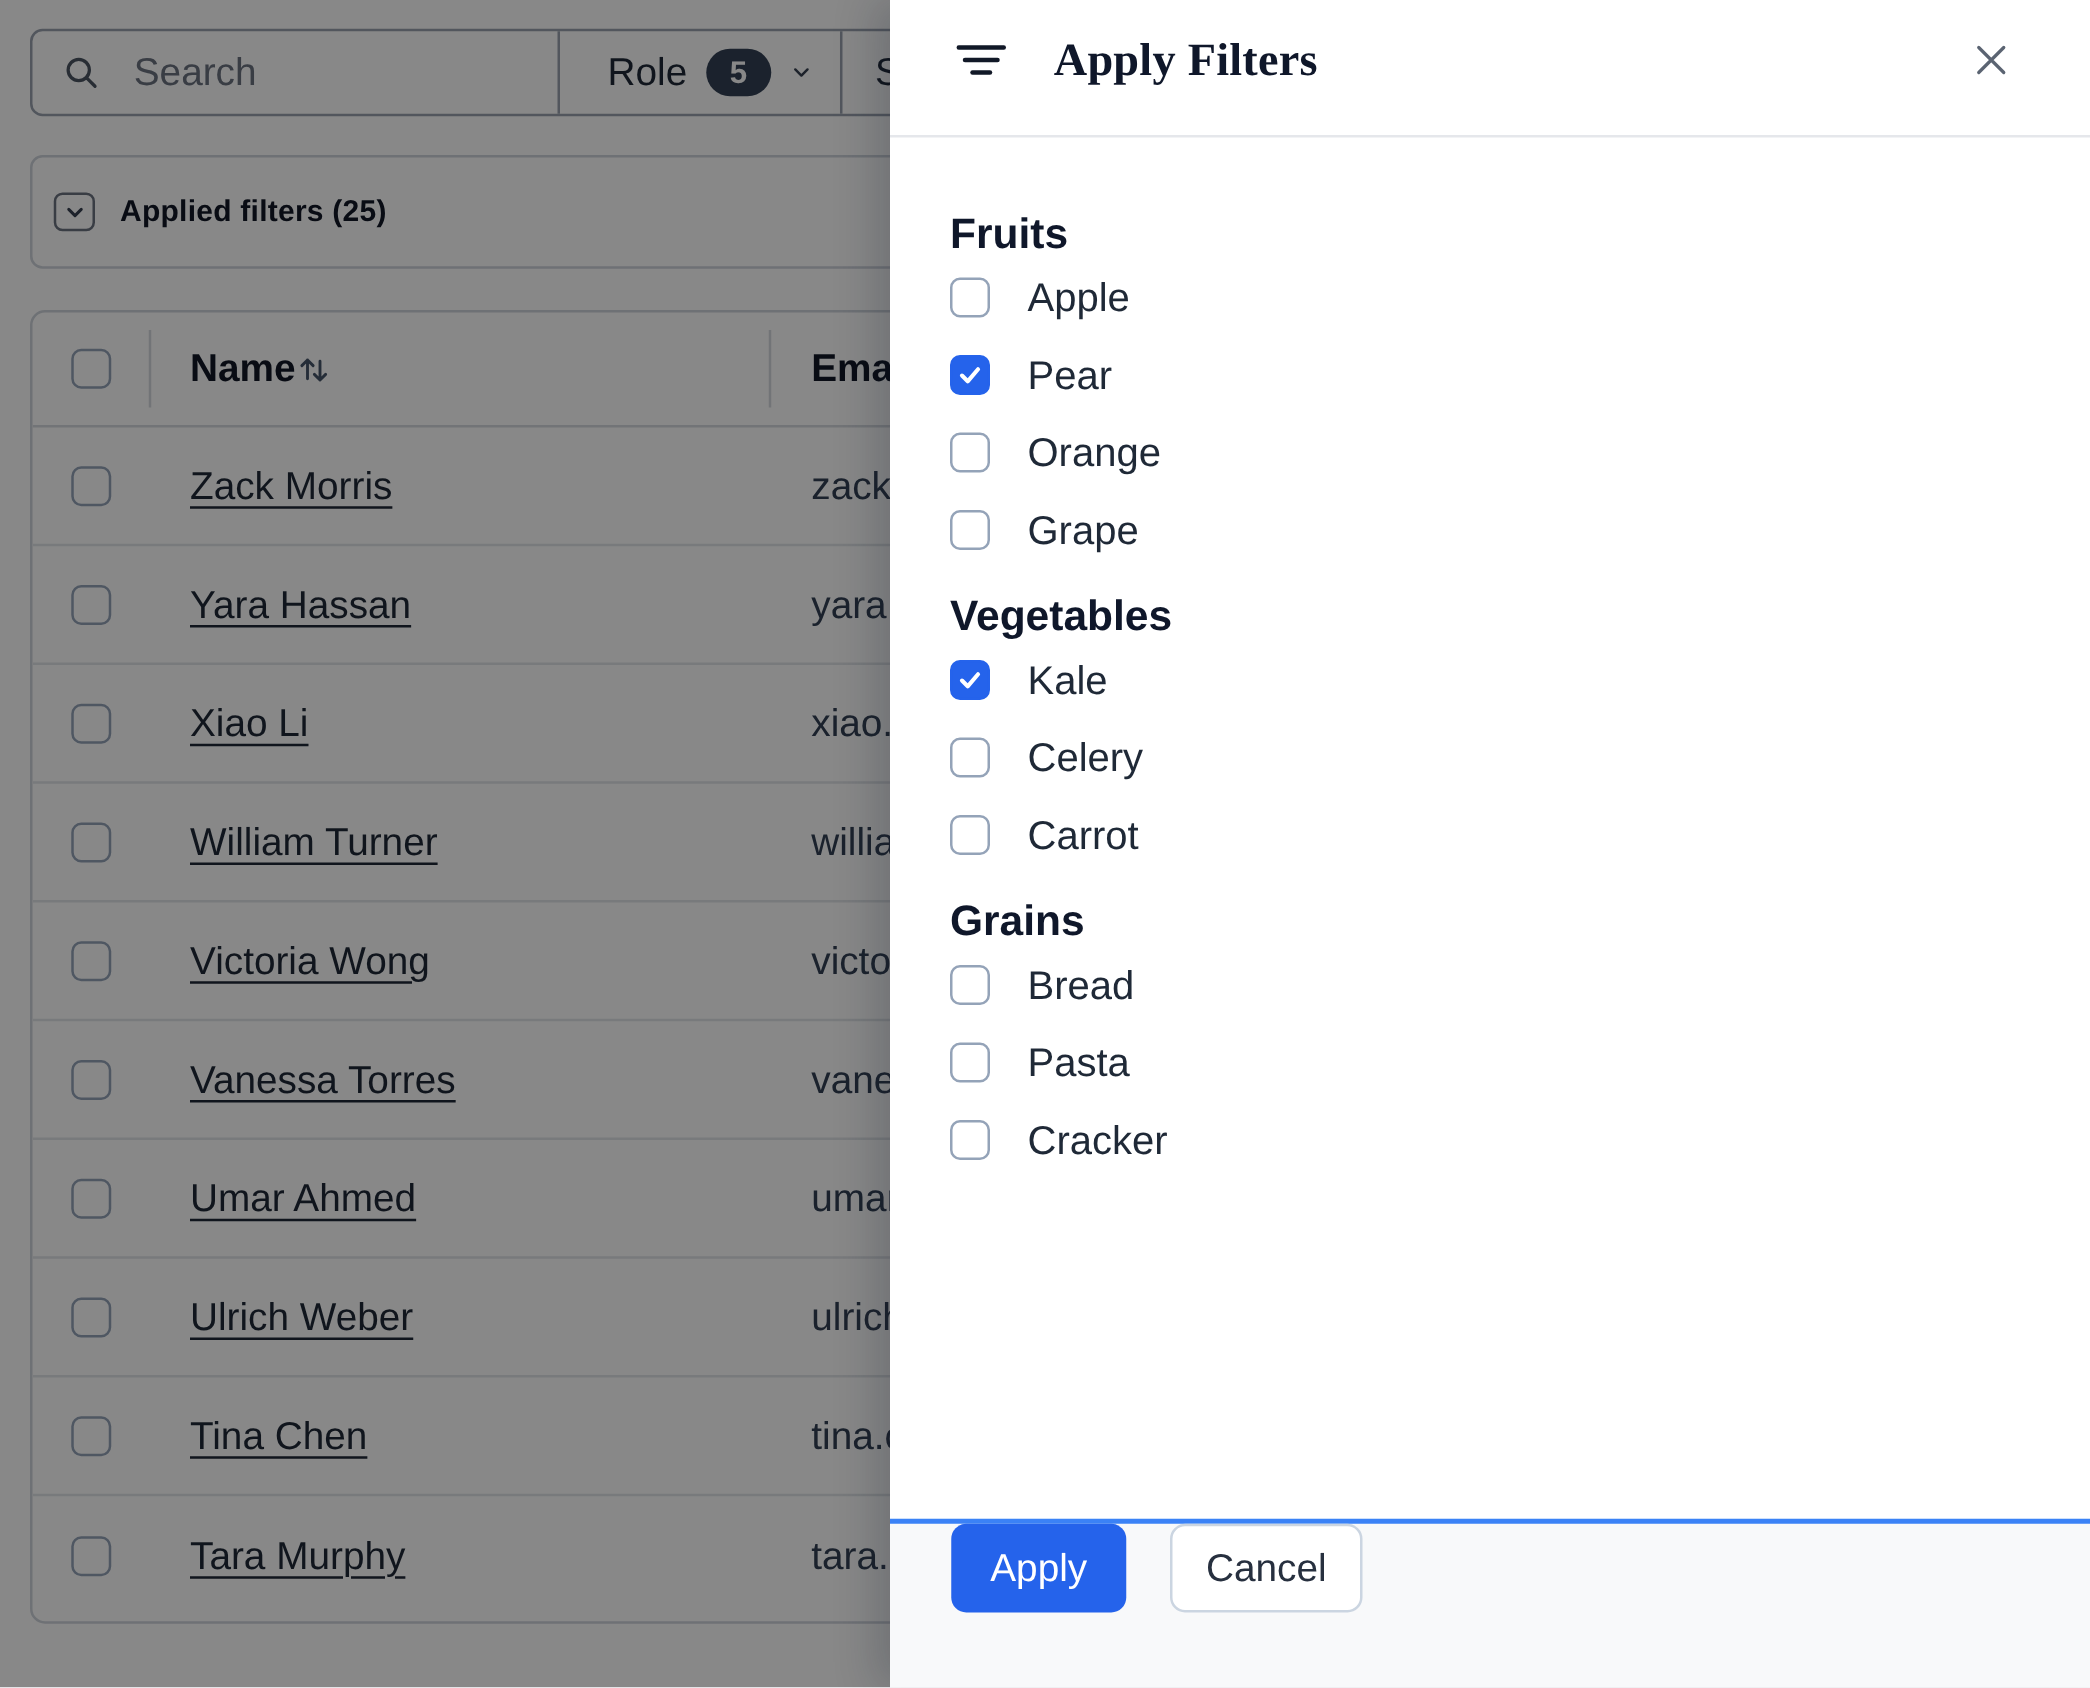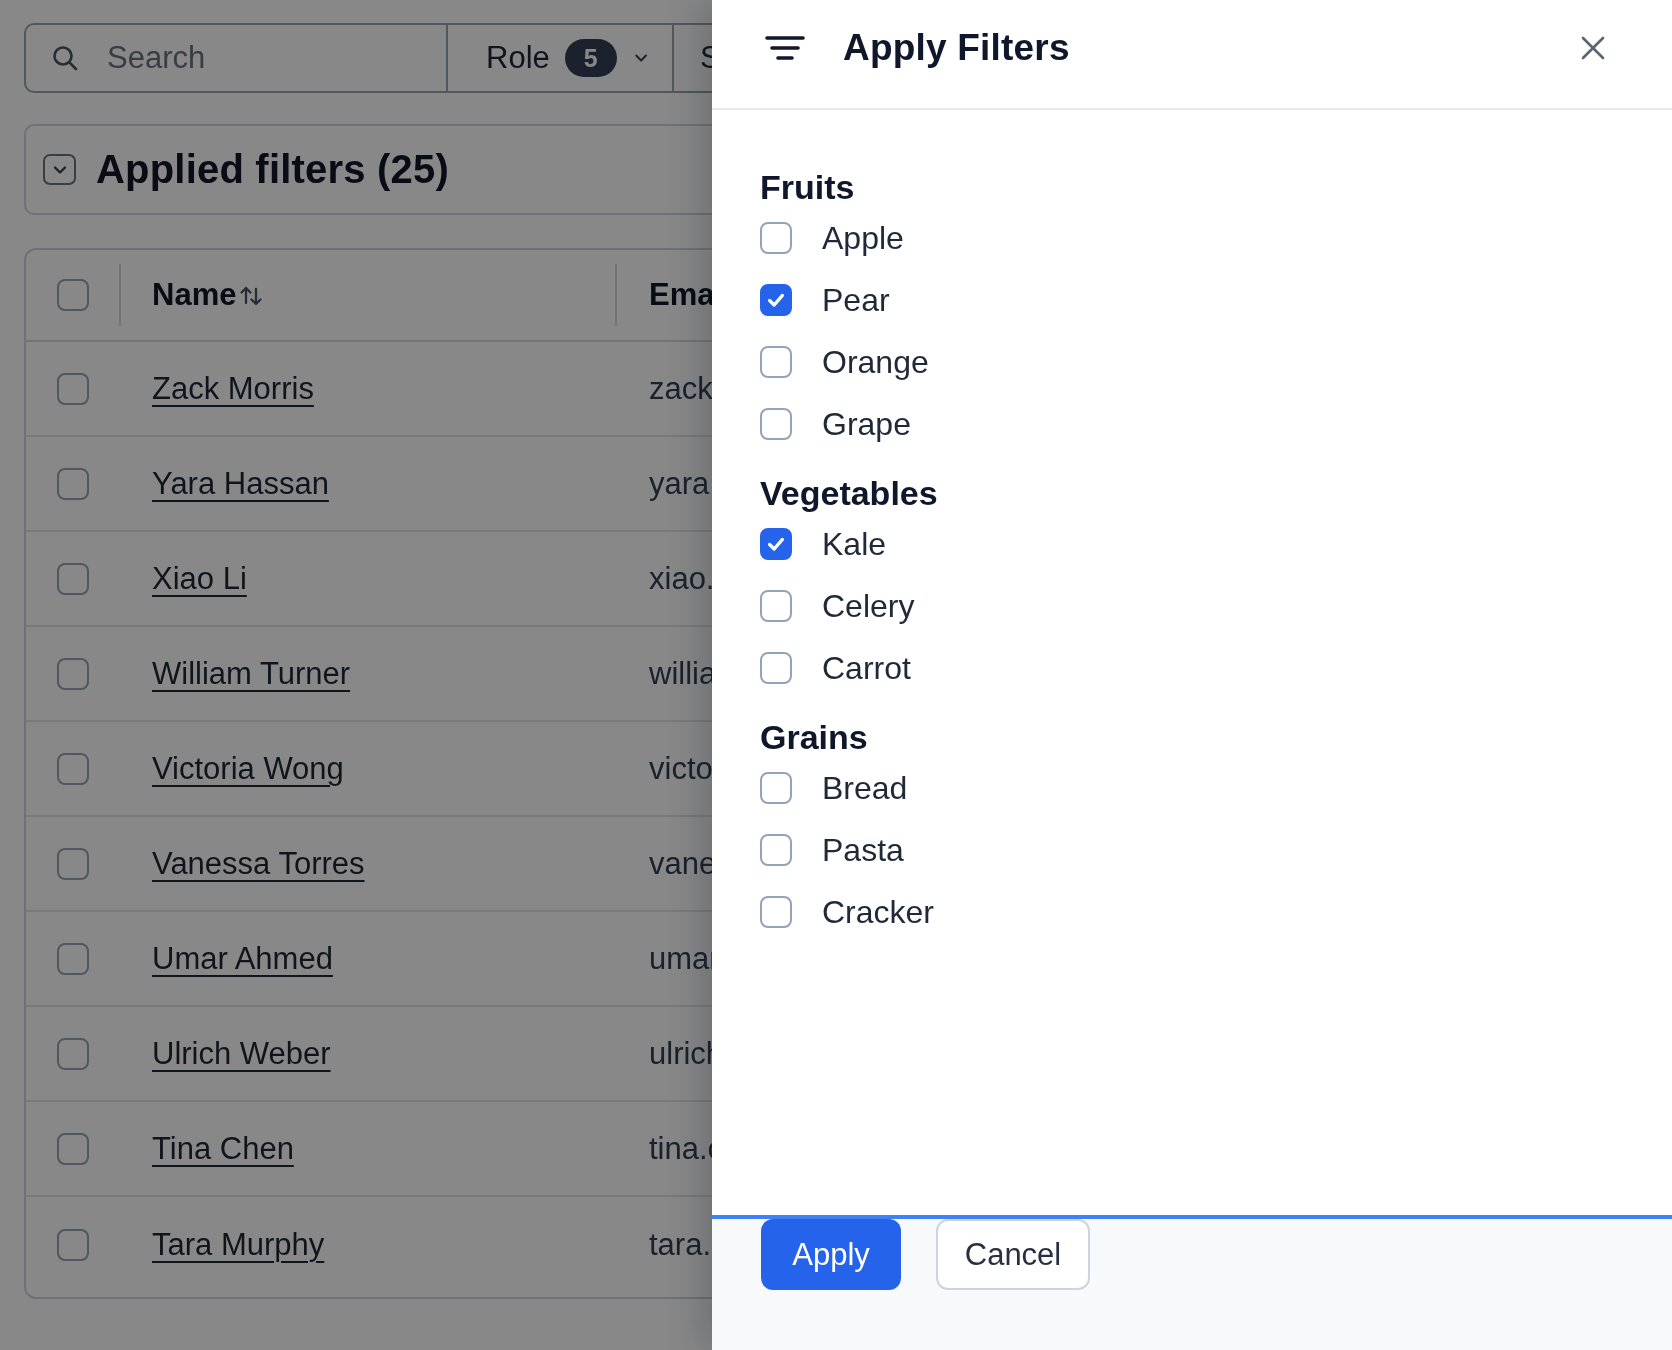--- a/index.html
+++ b/index.html
@@ -20,21 +20,21 @@
   .seg-role { width:226px; padding:0 22px 0 38px; gap:15px; }
   .seg-role .lbl { font-size:31px; color:#1f2937; }
   .badge { min-width:52px; height:38px; padding:0 10px; border-radius:19px; background:#334155; color:#ffffff;
            display:flex; align-items:center; justify-content:center; font-size:25px; font-weight:600; }
   .seg-partial { padding-left:26px; width:260px; font-size:31px; color:#1f2937; overflow:hidden; }
 
   .applied { position:absolute; left:24px; top:124px; width:1800px; height:91px; background:#ffffff;
              border:2px solid #cfd4db; border-radius:10px; display:flex; align-items:center; padding-left:17px; gap:20px; }
   .applied .disclose { width:33px; height:31px; border:2px solid #6b7280; border-radius:7px;
                        display:flex; align-items:center; justify-content:center; background:#ffffff; }
-  .applied .txt { font-size:40px; font-weight:700; color:#111827; letter-spacing:0.2px; }
+  .applied .txt { font-size:24px; font-weight:700; color:#111827; letter-spacing:0.2px; }
 
   .table { position:absolute; left:24px; top:248px; width:1800px; height:1051px; background:#ffffff;
            border:2px solid #cfd4db; border-radius:12px; overflow:hidden; }
   .thead { position:relative; height:92px; display:flex; align-items:center; border-bottom:2px solid #d6dae0; }
   .thead .hdiv { position:absolute; top:14px; bottom:14px; width:2px; background:#d6dae0; }
   .col-select { width:93px; display:flex; align-items:center; justify-content:center; flex:0 0 auto; }
   .col-name   { width:496px; padding-left:33px; display:flex; align-items:center; flex:0 0 auto; }
   .col-email  { flex:1; padding-left:34px; }
   .thead .label { font-size:31px; font-weight:700; color:#111827; }
   .trow { height:95px; display:flex; align-items:center; border-bottom:2px solid #e2e5e9; }
@@ -49,21 +49,21 @@
   .cb .check { display:none; width:22px; height:22px; }
   .cb.checked { background:#2563eb; border-color:#2563eb; }
   .cb.checked .check { display:block; }
 
   
   .backdrop { position:absolute; left:0; top:0; width:712px; height:1350px; background:rgba(0,0,0,0.465); z-index:5; }
 
   
   .panel { position:absolute; left:712px; top:0; width:960px; height:1350px; background:#ffffff; z-index:10;
            box-shadow:-12px 0 32px rgba(15,23,42,0.20); }
-  .panel-header { height:110px; display:flex; align-items:center; padding:0 57px 12px 53px; border-bottom:2px solid #e5e7eb; }
+  .panel-header { height:110px; display:flex; align-items:center; padding:0 57px 12px 53px; border-bottom:2px solid #e5e7eb;font-family:Liberation Serif, serif; }
   .panel-title { font-size:37px; font-weight:700; color:#0f172a; margin-left:38px; letter-spacing:0.2px; }
   .icon-btn { margin-left:auto; width:44px; height:44px; display:flex; align-items:center; justify-content:center;
               background:none; border:none; cursor:pointer; }
 
   .panel-body { padding:0 48px; }
   .fgroup { margin-top:34px; }
   .fgroup:first-child { margin-top:58px; }
   .fgroup-title { font-size:34px; font-weight:700; color:#0f172a; line-height:38px; margin-bottom:16px; }
   .fopt { display:flex; align-items:center; gap:30px; height:32px; margin-bottom:30px; cursor:pointer; }
   .fopt-label { font-size:32px; color:#1f2937; }

